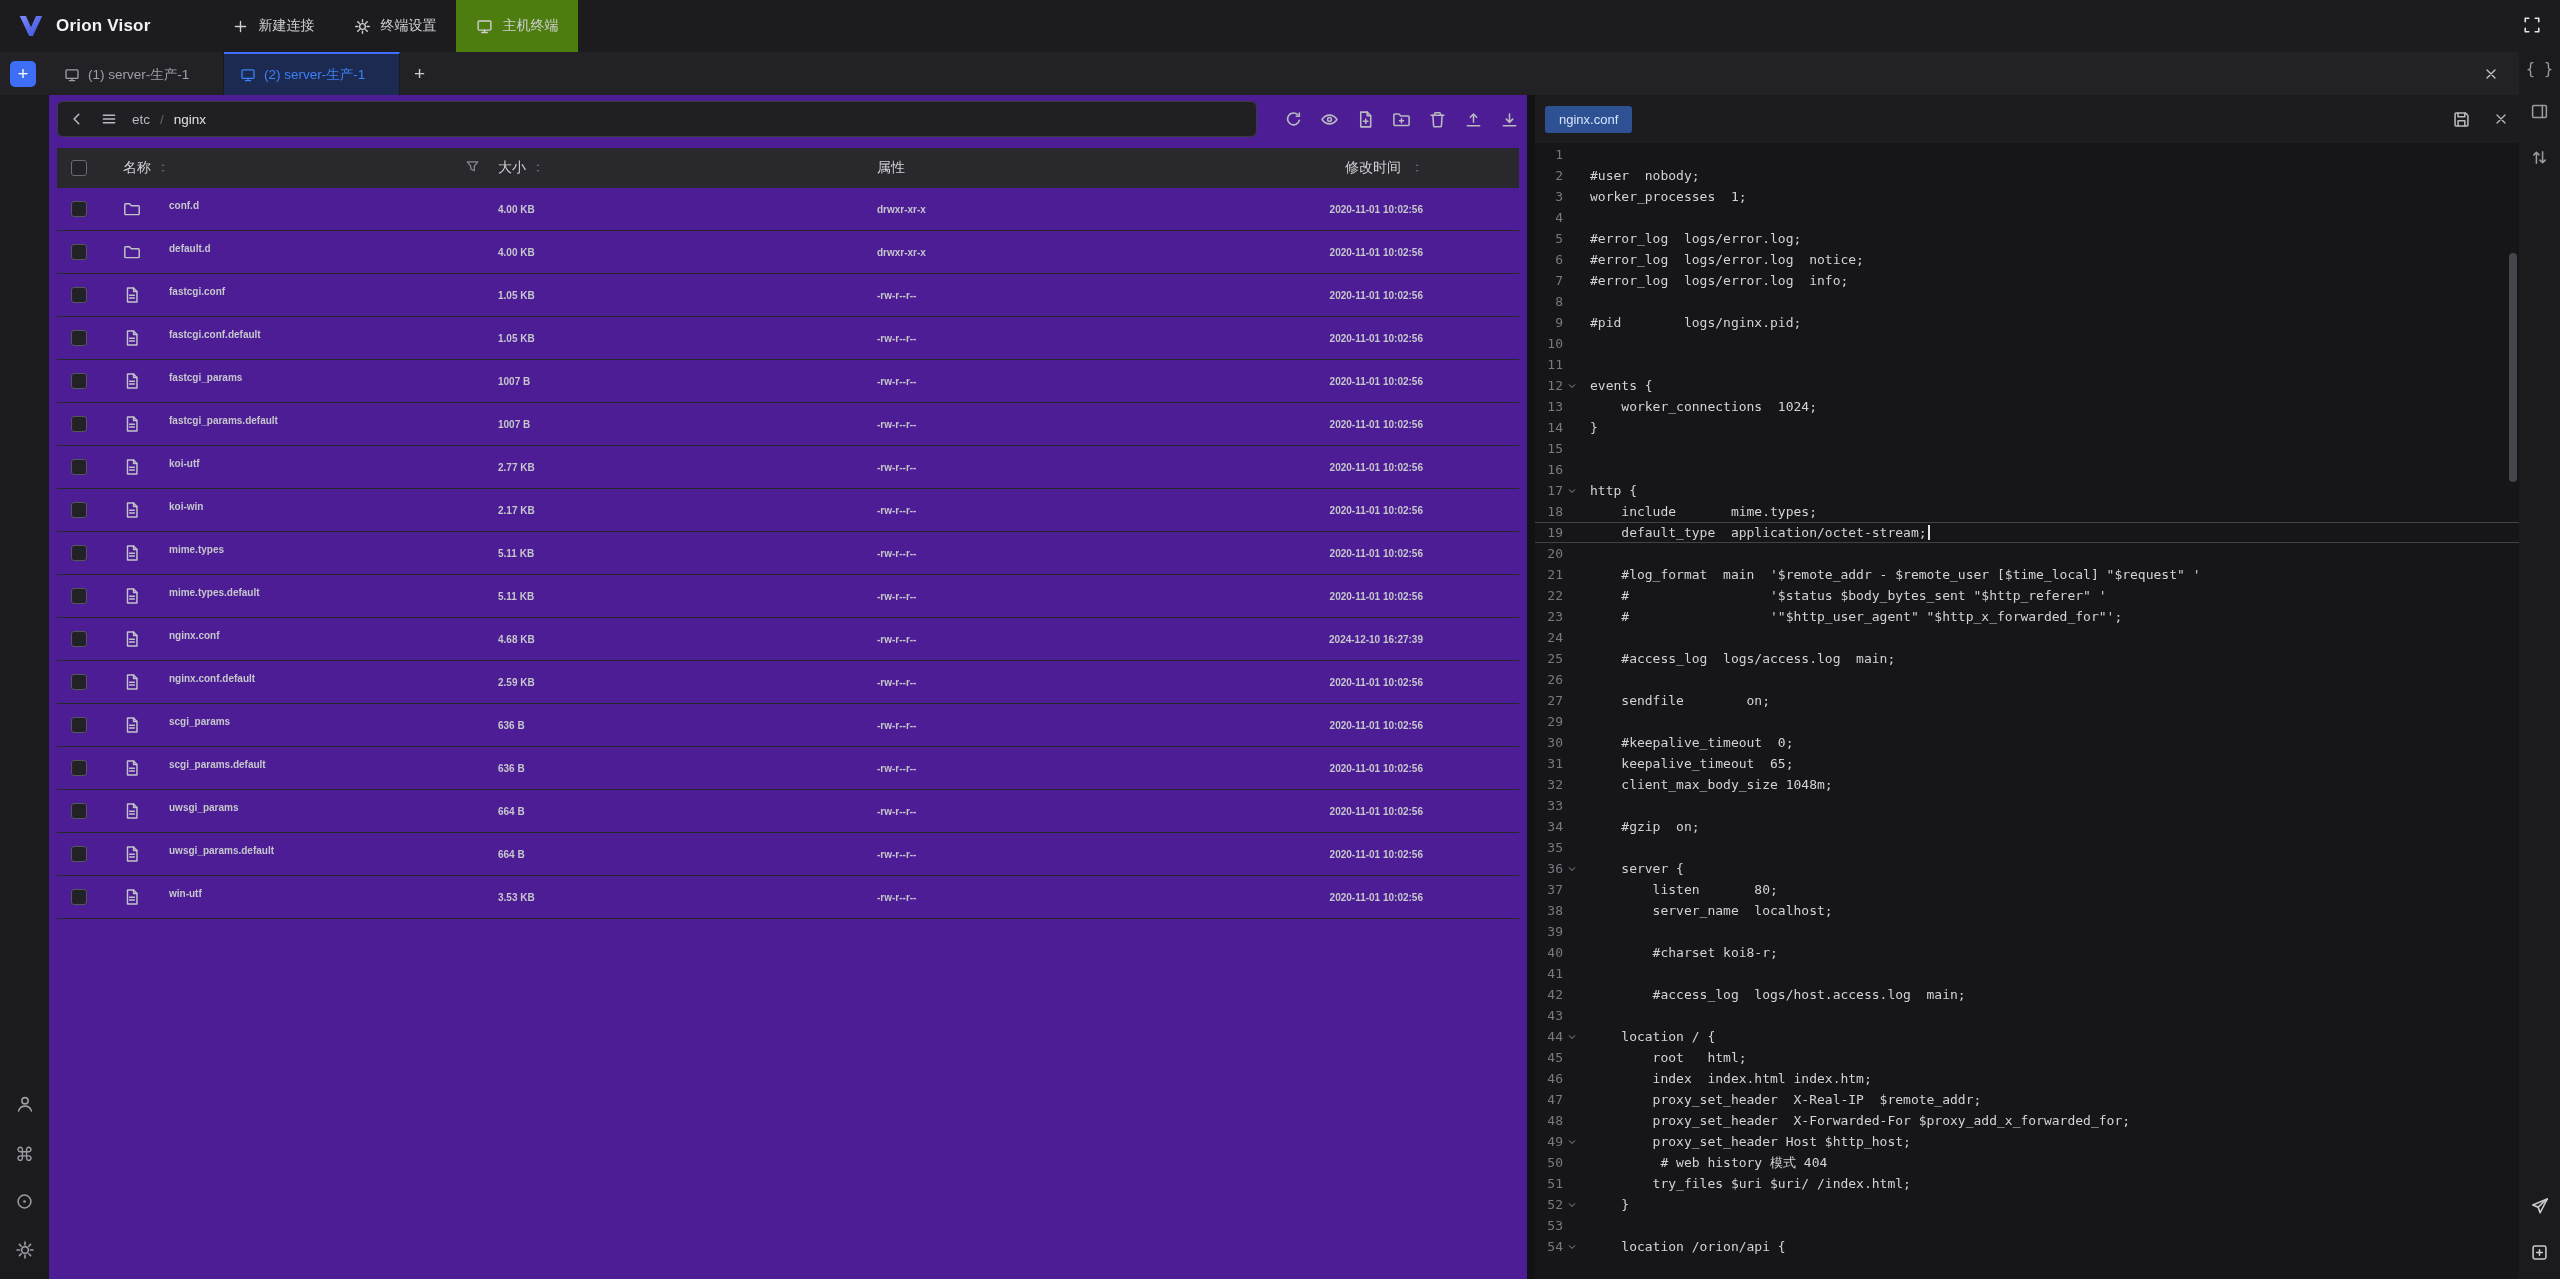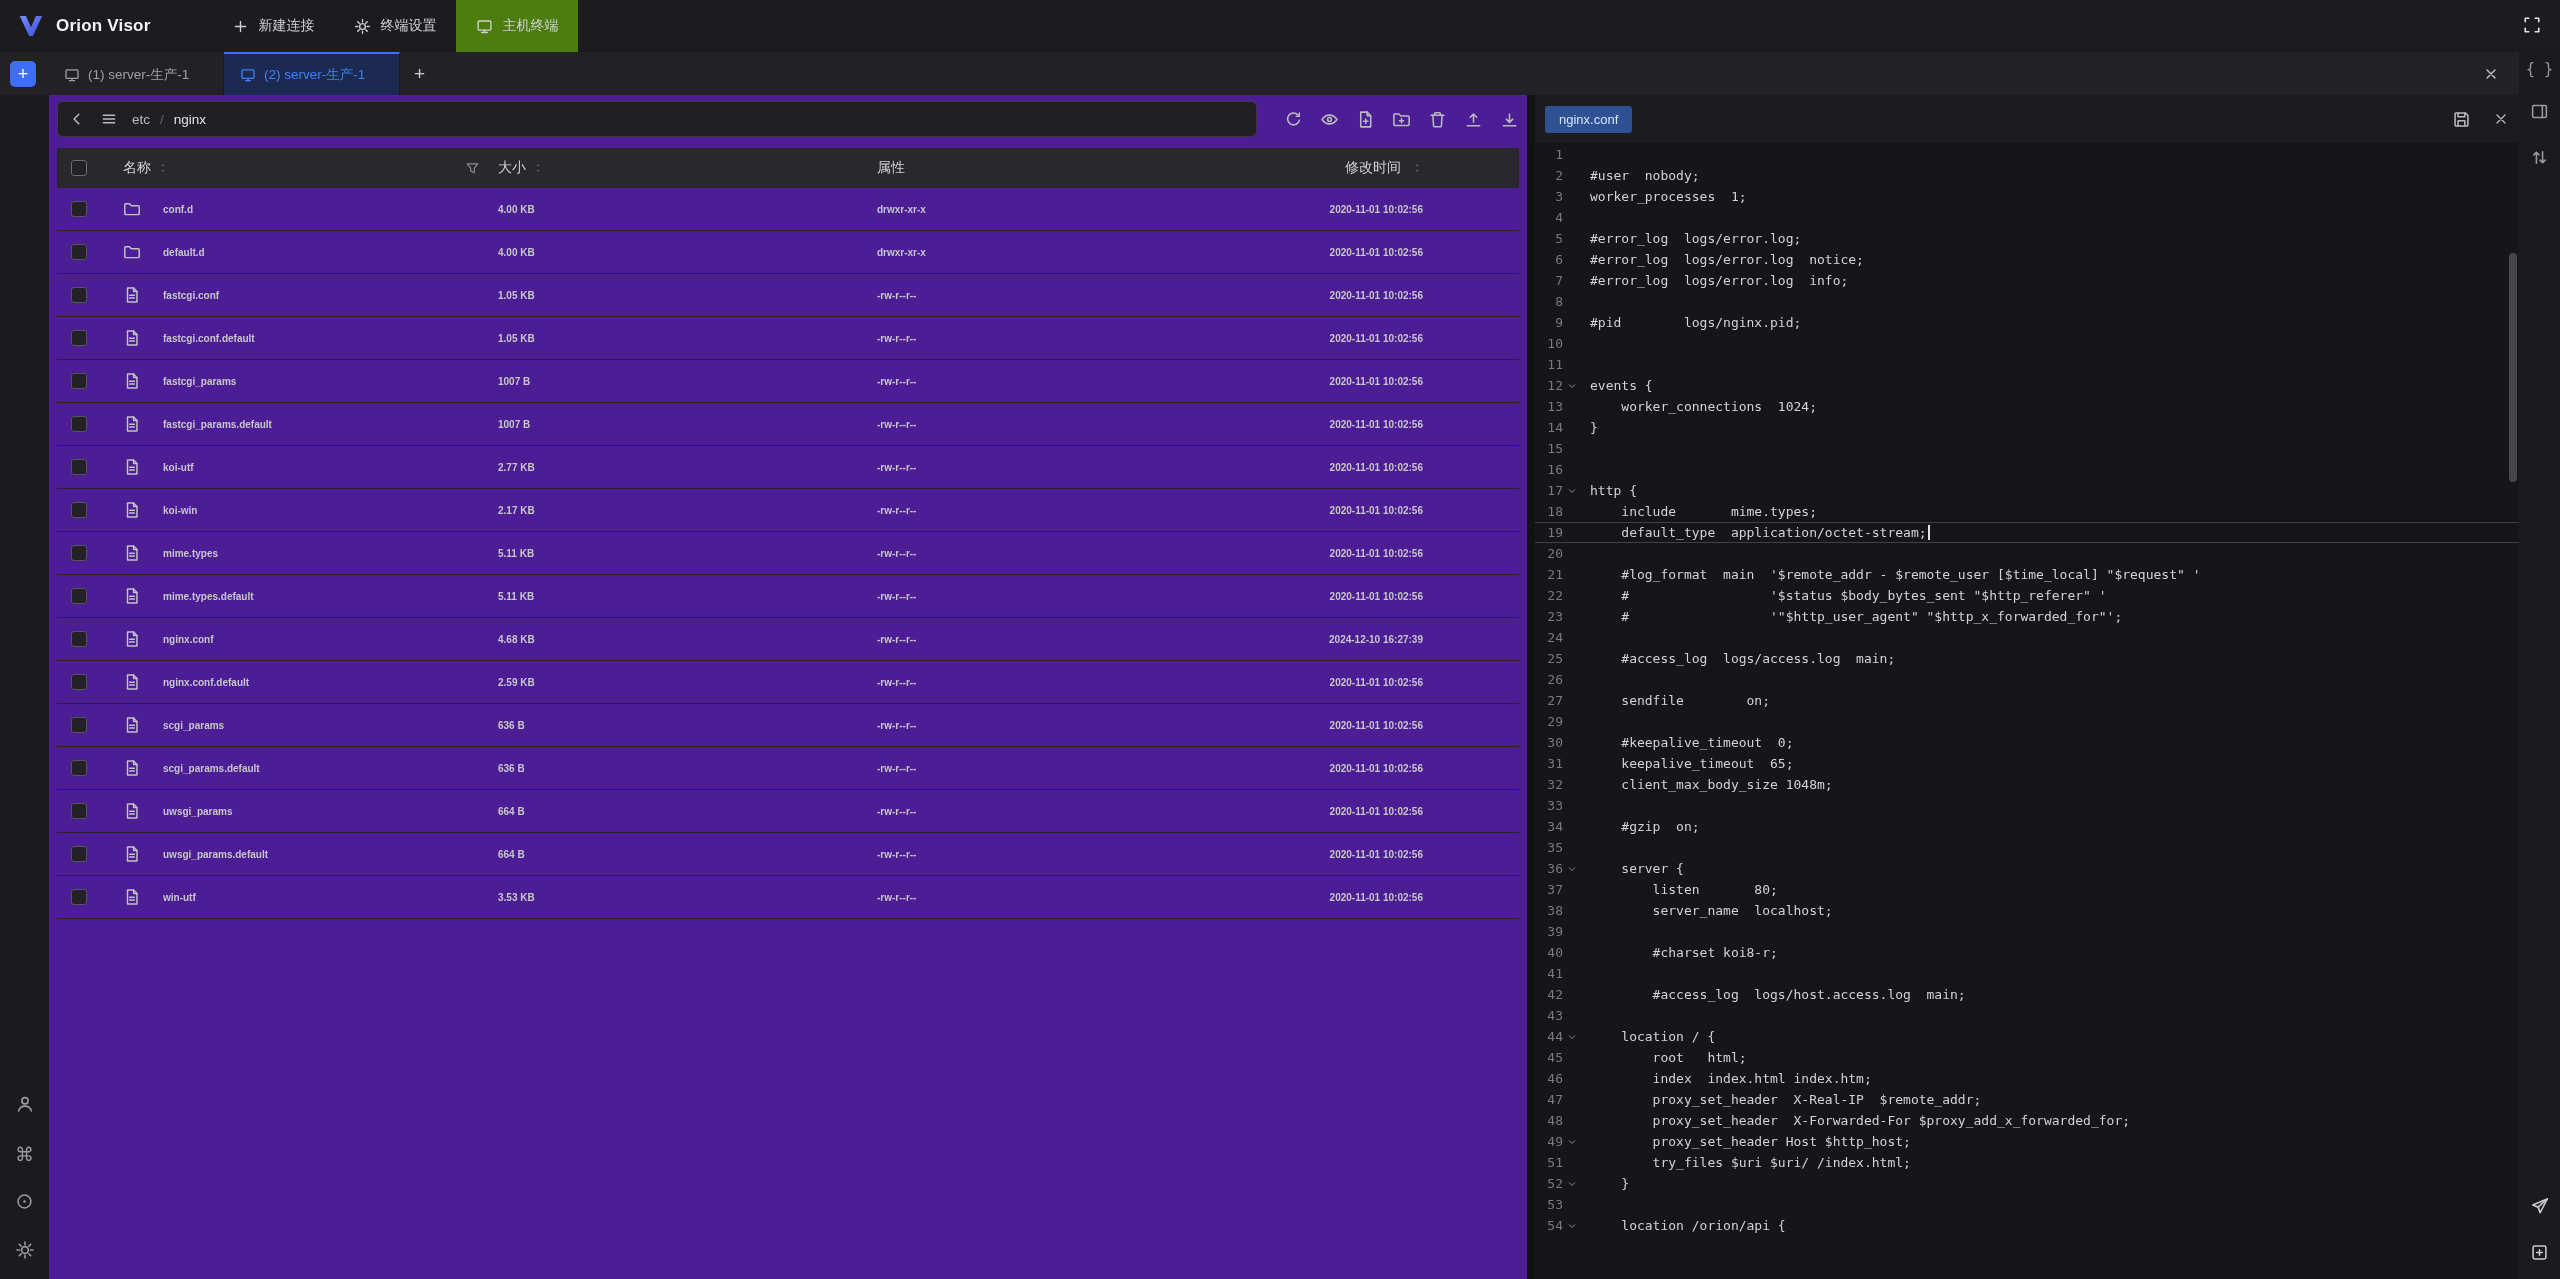--- a/index.html
+++ b/index.html
@@ -44,21 +44,21 @@
   .fm-actions { position:absolute; right:8px; top:6px; height:36px; display:flex; align-items:center; gap:17px; color:#b9bac0; }
   .fm-actions .icon-btn { display:flex; align-items:center; }
 
   .fm-table { position:absolute; left:8px; right:8px; top:53px; }
   .fm-head, .fm-row { display:grid; grid-template-columns:44px 397px 379px 339px 1fr; align-items:center; }
   .fm-head { height:40px; background:#28282d; color:#d0d1d5; font-size:14px; }
   .fm-row { height:43px; border-bottom:1px solid #27272b; font-size:10px; color:#c6c7cb;font-weight:bold; }
   .c-check { display:flex; justify-content:center; }
   .checkbox { width:16px; height:16px; border:1px solid #55555c; border-radius:3px; background:#222226; display:inline-block; }
   .fm-head .checkbox { border-color:#6b6b73; }
-  .c-name { display:flex; align-items:center; gap:22px; padding-left:22px; }
+  .c-name { display:flex; align-items:flex-start; gap:28px; padding-left:22px; }
   .c-name .hdr-group { display:flex; align-items:center; gap:6px; }
   .c-name .funnel { margin-left:auto; margin-right:18px; color:#8a8a92; display:flex; }
   .sort { color:#63636b; display:flex; }
   .c-size, .c-attr { display:flex; align-items:center; gap:6px; }
   .c-time { text-align:right; padding-right:96px; }
   .row-icon { color:#c2c3c8; display:flex; }
 
   
   .splitter { position:absolute; left:1527px; top:95px; bottom:0; width:8px; background:#121214; cursor:col-resize; }
 
@@ -868,20 +868,25 @@
         <div class="line">
           <span class="ln">49</span>
           <span class="fold">
             <svg viewBox="0 0 16 16" width="12" height="12" fill="none" stroke="currentColor" stroke-width="1.3" stroke-linecap="round" stroke-linejoin="round">
               <path d="M4.4 6.3 8 9.9l3.6-3.6"></path>
             </svg>
           </span>
           <span class="code">        proxy_set_header Host $http_host;</span>
         </div>
         <div class="line">
+          <span class="ln">50</span>
+          <span class="fold"></span>
+          <span class="code">         # web history 模式 404</span>
+        </div>
+        <div class="line">
           <span class="ln">51</span>
           <span class="fold"></span>
           <span class="code">        try_files $uri $uri/ /index.html;</span>
         </div>
         <div class="line">
           <span class="ln">52</span>
           <span class="fold">
             <svg viewBox="0 0 16 16" width="12" height="12" fill="none" stroke="currentColor" stroke-width="1.3" stroke-linecap="round" stroke-linejoin="round">
               <path d="M4.4 6.3 8 9.9l3.6-3.6"></path>
             </svg>

